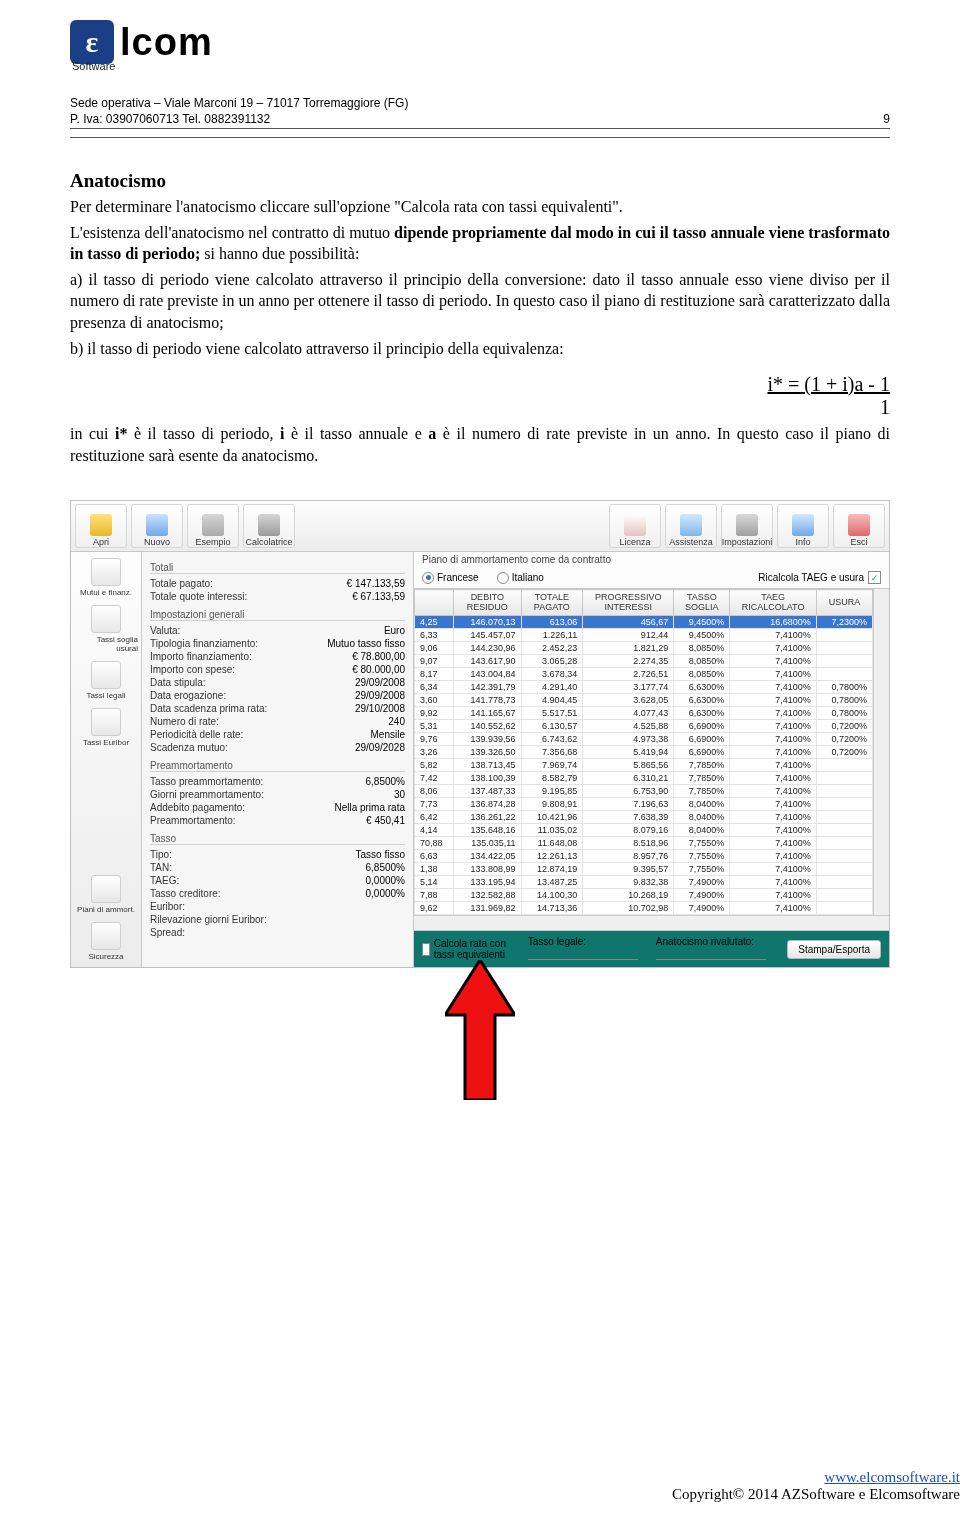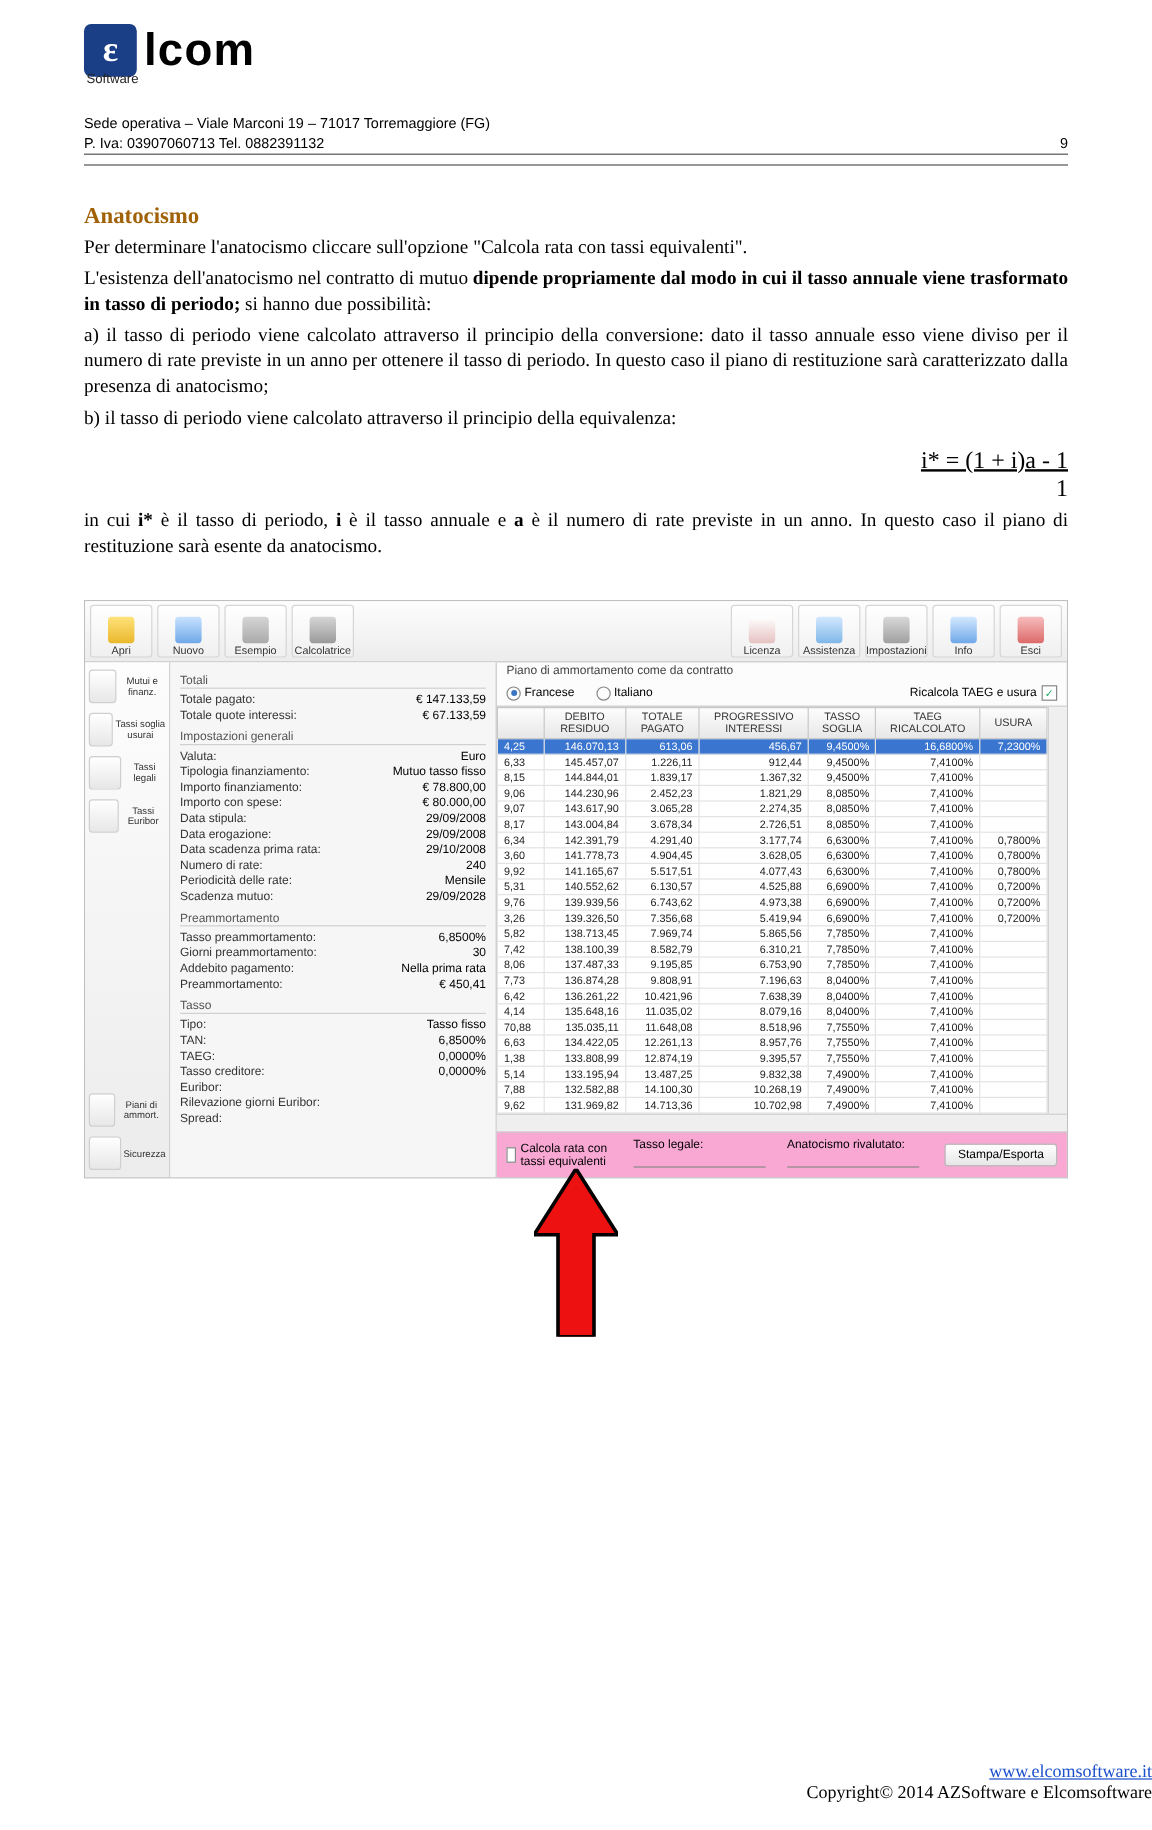--- a/index.html
+++ b/index.html
@@ -5,41 +5,41 @@
 html,body{margin:0;padding:0;background:#fff;font-family:"Times New Roman",Times,serif;color:#000}
 .page{width:960px;margin:0 auto;position:relative;min-height:1525px;box-sizing:border-box;padding:20px 70px 40px 70px}
 .header{display:flex;flex-direction:column}
 .logo-row{display:flex;align-items:center;gap:6px}
 .logo-e{width:44px;height:44px;background:#1a3f87;border-radius:6px;display:flex;align-items:center;justify-content:center;color:#fff;font-family:Georgia,serif;font-size:30px;font-weight:bold}
 .logo-text{font-family:Verdana,Geneva,sans-serif;font-size:38px;font-weight:700;letter-spacing:1px;color:#000}
 .software-lbl{font-family:Arial,sans-serif;font-size:11px;margin-top:-4px;margin-left:2px;color:#222}
 .addr{font-family:Arial,sans-serif;font-size:12px;margin-top:24px}
 .pg-row{display:flex;justify-content:space-between;align-items:flex-end;font-family:Arial,sans-serif;font-size:12px;margin-top:2px}
 .hr-line{height:1px;background:#555;margin:2px 0 6px 0}
-.section-title{color:#a16207;font-size:19px;font-weight:bold;margin-top:26px}
+.section-title{color:#000000;font-size:19px;font-weight:bold;margin-top:26px}
 .para{font-size:16px;line-height:1.35;margin-top:4px;text-align:justify}
 .formula{text-align:right;margin-top:14px;font-size:20px}
 .formula .num{text-decoration:underline}
 .screenshot{margin-top:34px;border:1px solid #bfbfbf;font-family:"Segoe UI",Tahoma,sans-serif;font-size:10px;background:#fcfcfc}
 .toolbar{display:flex;justify-content:space-between;background:linear-gradient(#fdfdfd,#ececec);border-bottom:1px solid #c8c8c8;padding:3px 4px}
 .tbgroup{display:flex;gap:4px}
 .tbbtn{display:flex;flex-direction:column;align-items:center;justify-content:flex-end;width:50px;height:42px;border:1px solid #d6d6d6;border-radius:3px;background:linear-gradient(#fff,#f0f0f0);font-size:9px;color:#333;cursor:pointer}
 .tbbtn .ico{width:22px;height:22px;border-radius:3px;margin-bottom:1px}
 .ico-folder{background:linear-gradient(#ffe27a,#e9b72c)}
 .ico-new{background:linear-gradient(#c8e2ff,#6fa8e8)}
 .ico-calc{background:linear-gradient(#d5d5d5,#9a9a9a)}
 .ico-ex{background:linear-gradient(#d5d5d5,#aaa)}
 .ico-lic{background:linear-gradient(#fff,#e6c1c1)}
 .ico-ass{background:linear-gradient(#d3e8ff,#7fb7e8)}
 .ico-imp{background:linear-gradient(#d8d8d8,#a0a0a0)}
 .ico-info{background:linear-gradient(#d3e8ff,#6fa8e8)}
 .ico-exit{background:linear-gradient(#f6bcbc,#dd6a6a)}
 .app-body{display:flex}
 .leftnav{width:64px;background:linear-gradient(#fdfdfd,#ececec);border-right:1px solid #c8c8c8;display:flex;flex-direction:column;padding:6px 3px;gap:8px}
-.navbtn{display:flex;align-items:center;gap:2px;font-size:8px;text-align:center;color:#333;cursor:pointer}
+.navbtn{display:flex;flex-direction:column;align-items:center;gap:2px;font-size:8px;text-align:right;color:#333;cursor:pointer}
 .navico{width:28px;height:26px;border:1px solid #cfcfcf;border-radius:3px;background:linear-gradient(#fff,#e7e7e7)}
 .navspacer{flex:1}
 .form-area{width:255px;border-right:1px solid #c8c8c8;background:#f6f6f6;padding:4px 8px;font-size:10px}
 .form-area .grp{color:#555;font-size:10px;border-bottom:1px solid #d0d0d0;margin:6px 0 3px 0}
 .frow{display:flex;justify-content:space-between;padding:1px 0}
 .frow .lbl{color:#333}
 .frow .val{color:#000}
 .red{color:#b80000}
 .main-area{flex:1;display:flex;flex-direction:column}
 .main-top{padding:4px 8px;font-size:10px;border-bottom:1px solid #c8c8c8;display:flex;align-items:center;gap:18px}
@@ -48,21 +48,21 @@
 .radio .dot.sel::after{content:"";width:5px;height:5px;background:#3a75c4;border-radius:50%}
 .right-check{margin-left:auto;display:flex;align-items:center;gap:4px}
 .chk{width:11px;height:11px;border:1px solid #888;background:#fff;display:inline-flex;align-items:center;justify-content:center;font-size:9px;color:#2a6}
 .tbl-wrap{overflow:hidden}
 table{border-collapse:collapse;width:100%;font-size:9px}
 th{background:linear-gradient(#fdfdfd,#e7e7e7);border:1px solid #c8c8c8;padding:3px 4px;font-weight:normal;color:#333;text-align:center;line-height:1.05}
 td{border:1px solid #e3e3e3;padding:1px 5px;text-align:right;color:#222;background:#fff}
 td:first-child{text-align:left;width:28px}
 tr.sel td{background:#3a75d0;color:#fff}
 .scrollbar-v{width:15px;background:#efefef;border-left:1px solid #ccc}
-.bottom-bar{border-top:1px solid #c8c8c8;padding:5px 8px;display:flex;align-items:center;gap:18px;font-size:10px;background:#f9a8d4}
+.bottom-bar{border-top:1px solid #c8c8c8;padding:5px 8px;display:flex;align-items:center;gap:18px;font-size:10px;background:#0f766e}
 .underline-field{display:inline-block;border-bottom:1px solid #888;min-width:110px;height:12px}
 .stampa{margin-left:auto;background:linear-gradient(#fff,#e6e6e6);border:1px solid #b9b9b9;border-radius:3px;padding:3px 10px;font-size:10px;cursor:pointer}
 .arrow-wrap{display:flex;justify-content:center;margin-top:-8px}
 .arrow-svg{width:70px;height:140px}
 .footer{position:absolute;left:0;right:0;bottom:22px;text-align:right;font-size:15px}
 .footer a{color:#1a4fcb;text-decoration:underline}
 </style>
 </head>
 <body>
 <div class="page">
@@ -313,29 +313,20 @@
                   <tr>
                     <td>6,33</td>
                     <td>145.457,07</td>
                     <td>1.226,11</td>
                     <td>912,44</td>
                     <td>9,4500%</td>
                     <td>7,4100%</td>
                     <td></td>
                   </tr>
                   <tr>
-                    <td>8,15</td>
-                    <td>144.844,01</td>
-                    <td>1.839,17</td>
-                    <td>1.367,32</td>
-                    <td>9,4500%</td>
-                    <td>7,4100%</td>
-                    <td></td>
-                  </tr>
-                  <tr>
                     <td>9,06</td>
                     <td>144.230,96</td>
                     <td>2.452,23</td>
                     <td>1.821,29</td>
                     <td>8,0850%</td>
                     <td>7,4100%</td>
                     <td></td>
                   </tr>
                   <tr>
                     <td>9,07</td>

